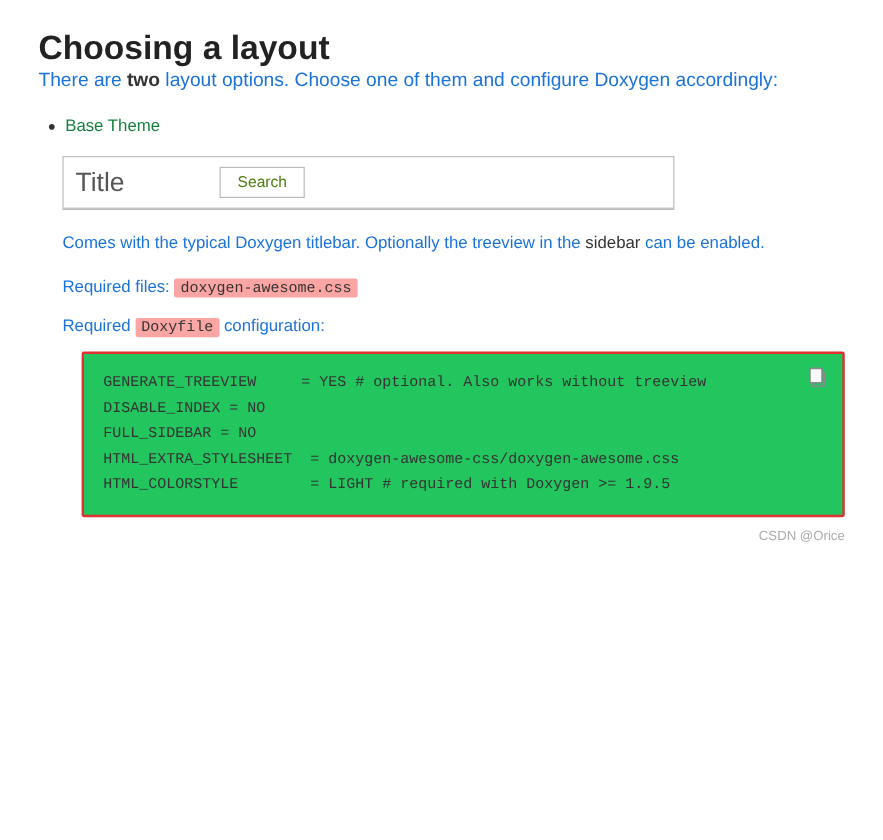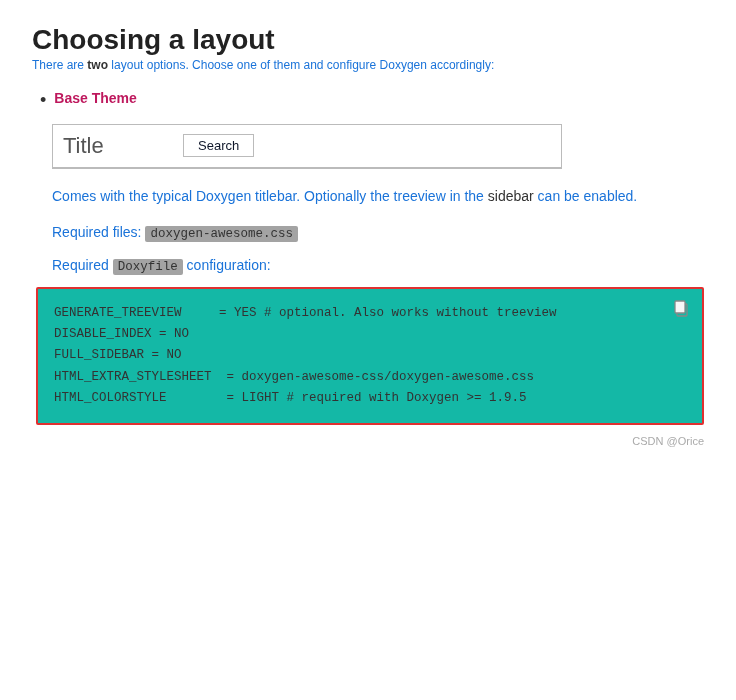--- a/index.html
+++ b/index.html
@@ -12,51 +12,50 @@
       max-width: 736px;
     }
     h1 {
       font-size: 28px;
       font-weight: bold;
       color: #222;
     }
     .intro-text {
       color: #1a73d9;
       margin-bottom: 16px;
-      font-size: 12px;
+      font-size: 16px;
       line-height: 1.5;
     }
     .bullet-item {
       display: flex;
       align-items: flex-start;
       margin-bottom: 12px;
       margin-left: 8px;
     }
     .bullet-dot {
       margin-right: 8px;
       font-size: 18px;
       line-height: 1.2;
       color: #333;
     }
     .bullet-label {
-      font-weight: bold;
-      font-size: 14px;
-      color: #be185d;
+      font-weight: normal;
+      font-size: 14px;
+      color: #15803d;
     }
     
     .layout-diagram {
       border: 1px solid #bbb;
       margin-left: 20px;
       margin-top: 8px;
       margin-bottom: 16px;
       width: 510px;
     }
     .diagram-titlebar {
       display: flex;
-      align-items: center;
       border-bottom: 1px solid #bbb;
       padding: 8px 10px;
       gap: 0;
     }
     .diagram-title-cell {
       font-size: 22px;
       font-weight: normal;
       color: #555;
       min-width: 100px;
       margin-right: 20px;
@@ -64,21 +63,21 @@
     .diagram-nav-search {
       flex: 1;
       text-align: center;
       color: #555;
       font-size: 13px;
     }
     .diagram-search-btn {
       border: 1px solid #bbb;
       padding: 3px 14px;
       background: #fff;
-      color: #0f172a;
+      color: #4d7c0f;
       font-size: 13px;
       cursor: pointer;
     }
     .diagram-body {
       display: flex;
       min-height: 120px;
     }
     .diagram-sidebar {
       width: 140px;
       border-right: 1px solid #bbb;
@@ -128,32 +127,32 @@
     .required-row {
       margin-left: 20px;
       margin-bottom: 10px;
       font-size: 14px;
       line-height: 1.6;
       color: #1a73d9;
     }
     .inline-code {
       font-family: 'Courier New', Courier, monospace;
       font-size: 12.5px;
-      background: #a3a3a3;
+      background: #fca5a5;
       padding: 1px 5px;
       border-radius: 2px;
       color: #333;
     }
     
     .code-block-wrapper {
-      margin-left: 4px;
+      margin-left: 36px;
       margin-top: 8px;
       border: 2px solid #e03030;
       border-radius: 2px;
-      background: #14b8a6;
+      background: #22c55e;
       position: relative;
       padding: 14px 40px 14px 16px;
     }
     .code-block {
       font-family: 'Courier New', Courier, monospace;
       font-size: 12.5px;
       color: #333;
       line-height: 1.7;
       white-space: pre;
     }

